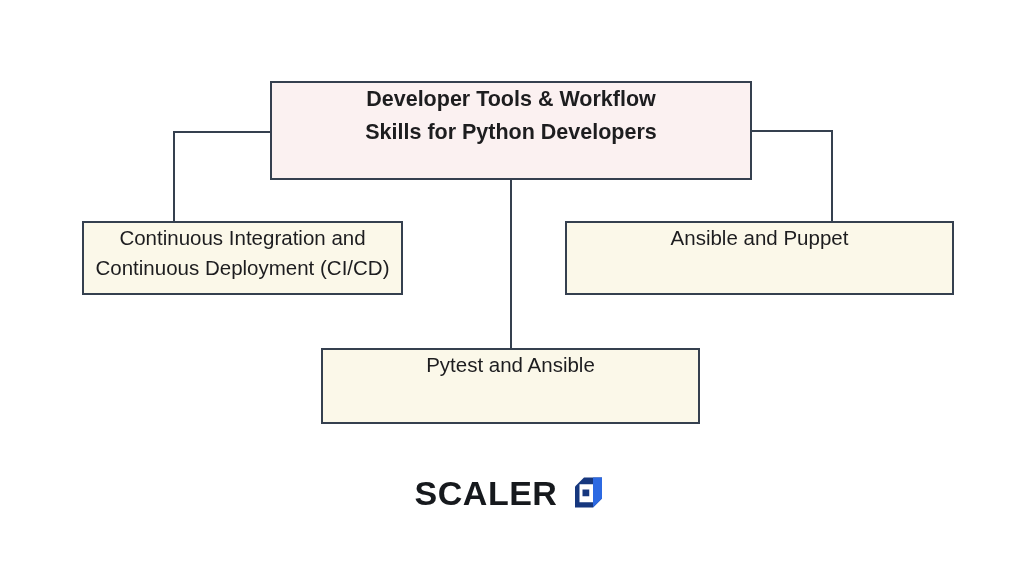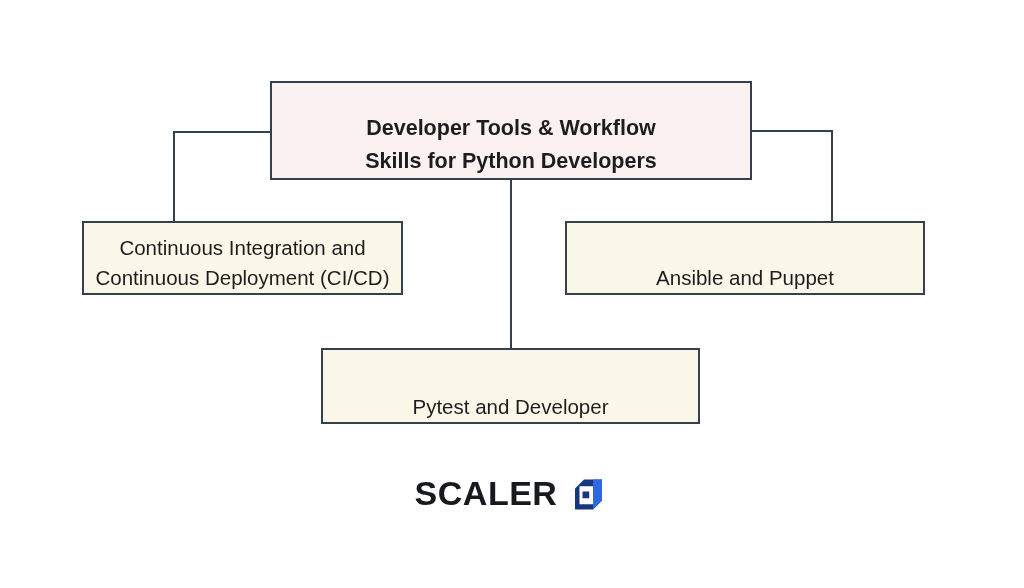--- a/index.html
+++ b/index.html
@@ -13,21 +13,21 @@
     width: 1024px;
     height: 588px;
     background: #ffffff;
     overflow: hidden;
   }
   .node {
     position: absolute;
     box-sizing: border-box;
     border: 2px solid #35404f;
     display: flex;
-    align-items: flex-end;
+    align-items: flex-start;
     justify-content: center;
     text-align: center;
     color: #1d1d1f;
   }
   .node .label {
     display: block;
   }
   .node-root {
     left: 270px;
     top: 81px;
@@ -48,21 +48,21 @@
   .node-cicd {
     left: 82px;
     top: 221px;
     width: 321px;
     height: 74px;
   }
   .node-cicd .label { max-width: 330px; }
   .node-ansible {
     left: 565px;
     top: 221px;
-    width: 360px;
+    width: 389px;
     height: 74px;
   }
   .node-pytest {
     left: 321px;
     top: 348px;
     width: 379px;
     height: 76px;
   }
   .connector {
     position: absolute;
@@ -72,21 +72,21 @@
   .conn-left-v  { left: 173px; top: 131px; width: 2px;  height: 90px; }
   .conn-right-h { left: 752px; top: 130px; width: 81px; height: 2px; }
   .conn-right-v { left: 831px; top: 130px; width: 2px;  height: 91px; }
   .conn-center-v{ left: 510px; top: 180px; width: 2px;  height: 168px; }
   .logo {
     position: absolute;
     left: 0;
     right: 4px;
     top: 474px;
     display: flex;
-    align-items: flex-end;
+    align-items: flex-start;
     justify-content: center;
     gap: 15px;
   }
   .logo-text {
     font-size: 34px;
     font-weight: bold;
     letter-spacing: 0.5px;
     color: #16191d;
   }
   .logo-icon {
@@ -112,21 +112,21 @@
 
   <div class="node node-child node-cicd">
     <span class="label">Continuous Integration and Continuous Deployment (CI/CD)</span>
   </div>
 
   <div class="node node-child node-ansible">
     <span class="label">Ansible and Puppet</span>
   </div>
 
   <div class="node node-child node-pytest">
-    <span class="label">Pytest and Developer</span>
+    <span class="label">Pytest and Ansible</span>
   </div>
 
   <div class="logo">
     <span class="logo-text">SCALER</span>
     <svg class="logo-icon" viewBox="0 0 44 48" xmlns="http://www.w3.org/2000/svg" aria-hidden="true">
 
       <path d="M4,16 L16,4 H40 V32 L28,44 H4 Z" fill="#16377e"></path>
 
       <path d="M28,4 H40 V32 L28,44 Z" fill="#2c69e2"></path>
 

